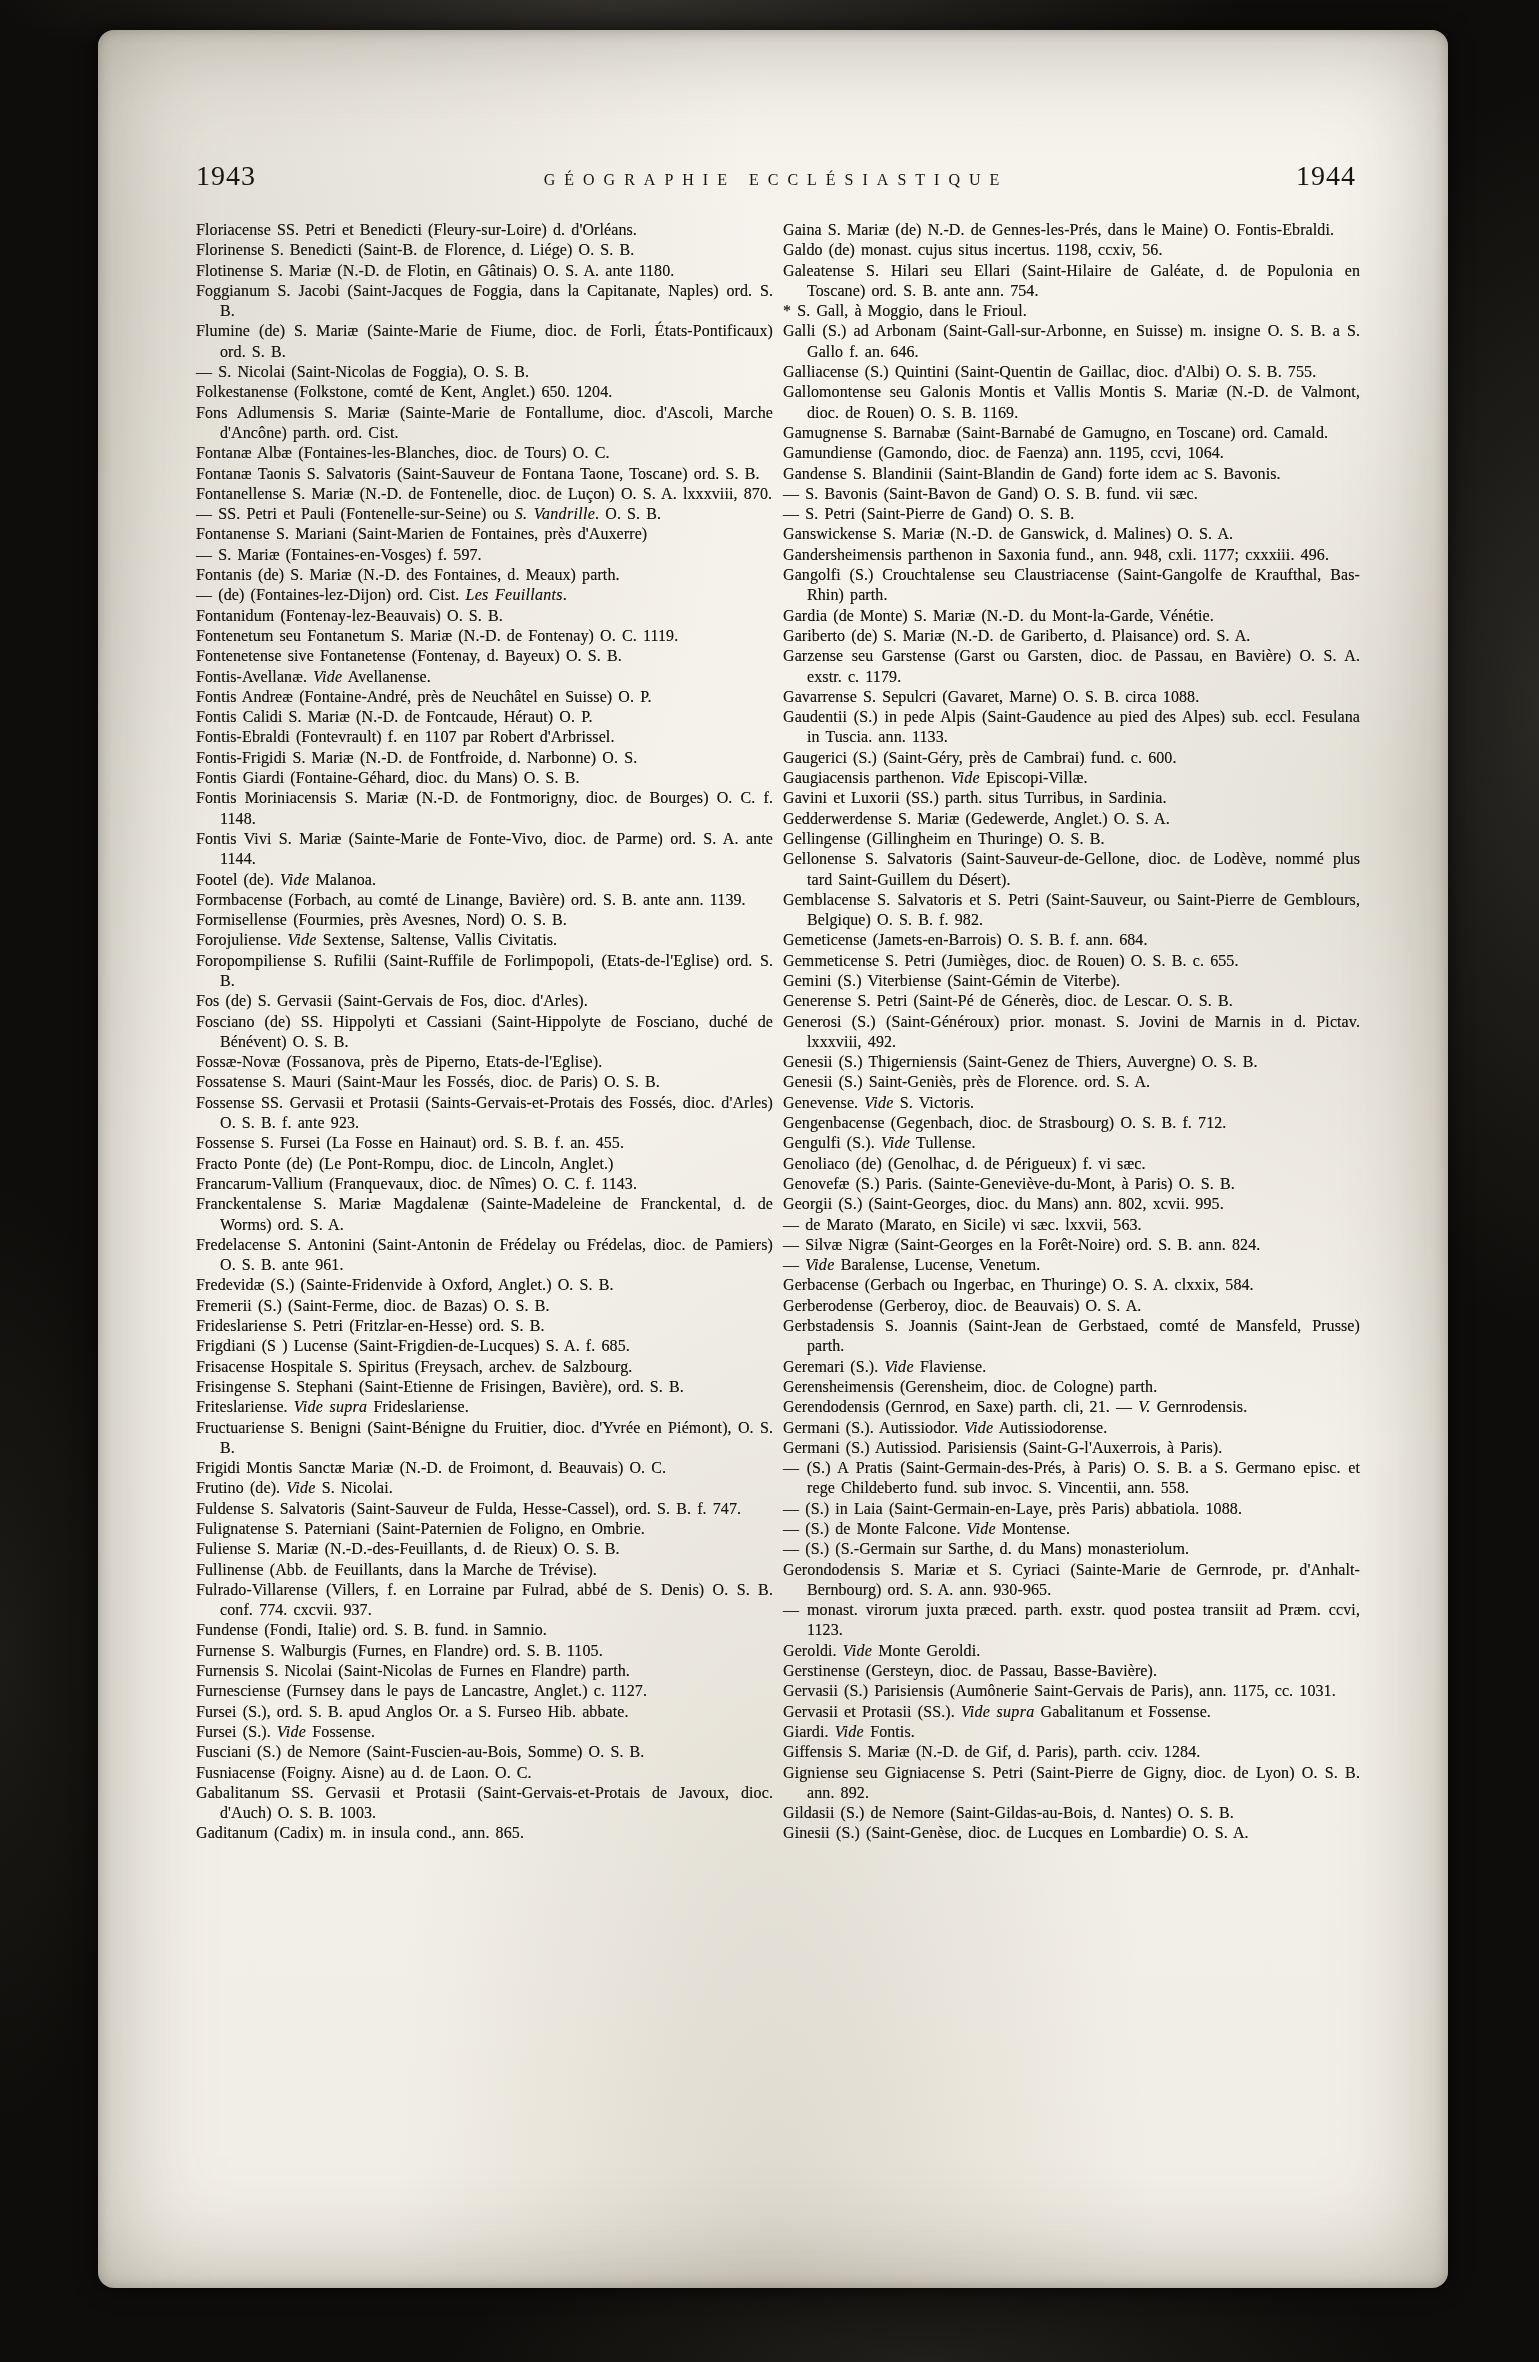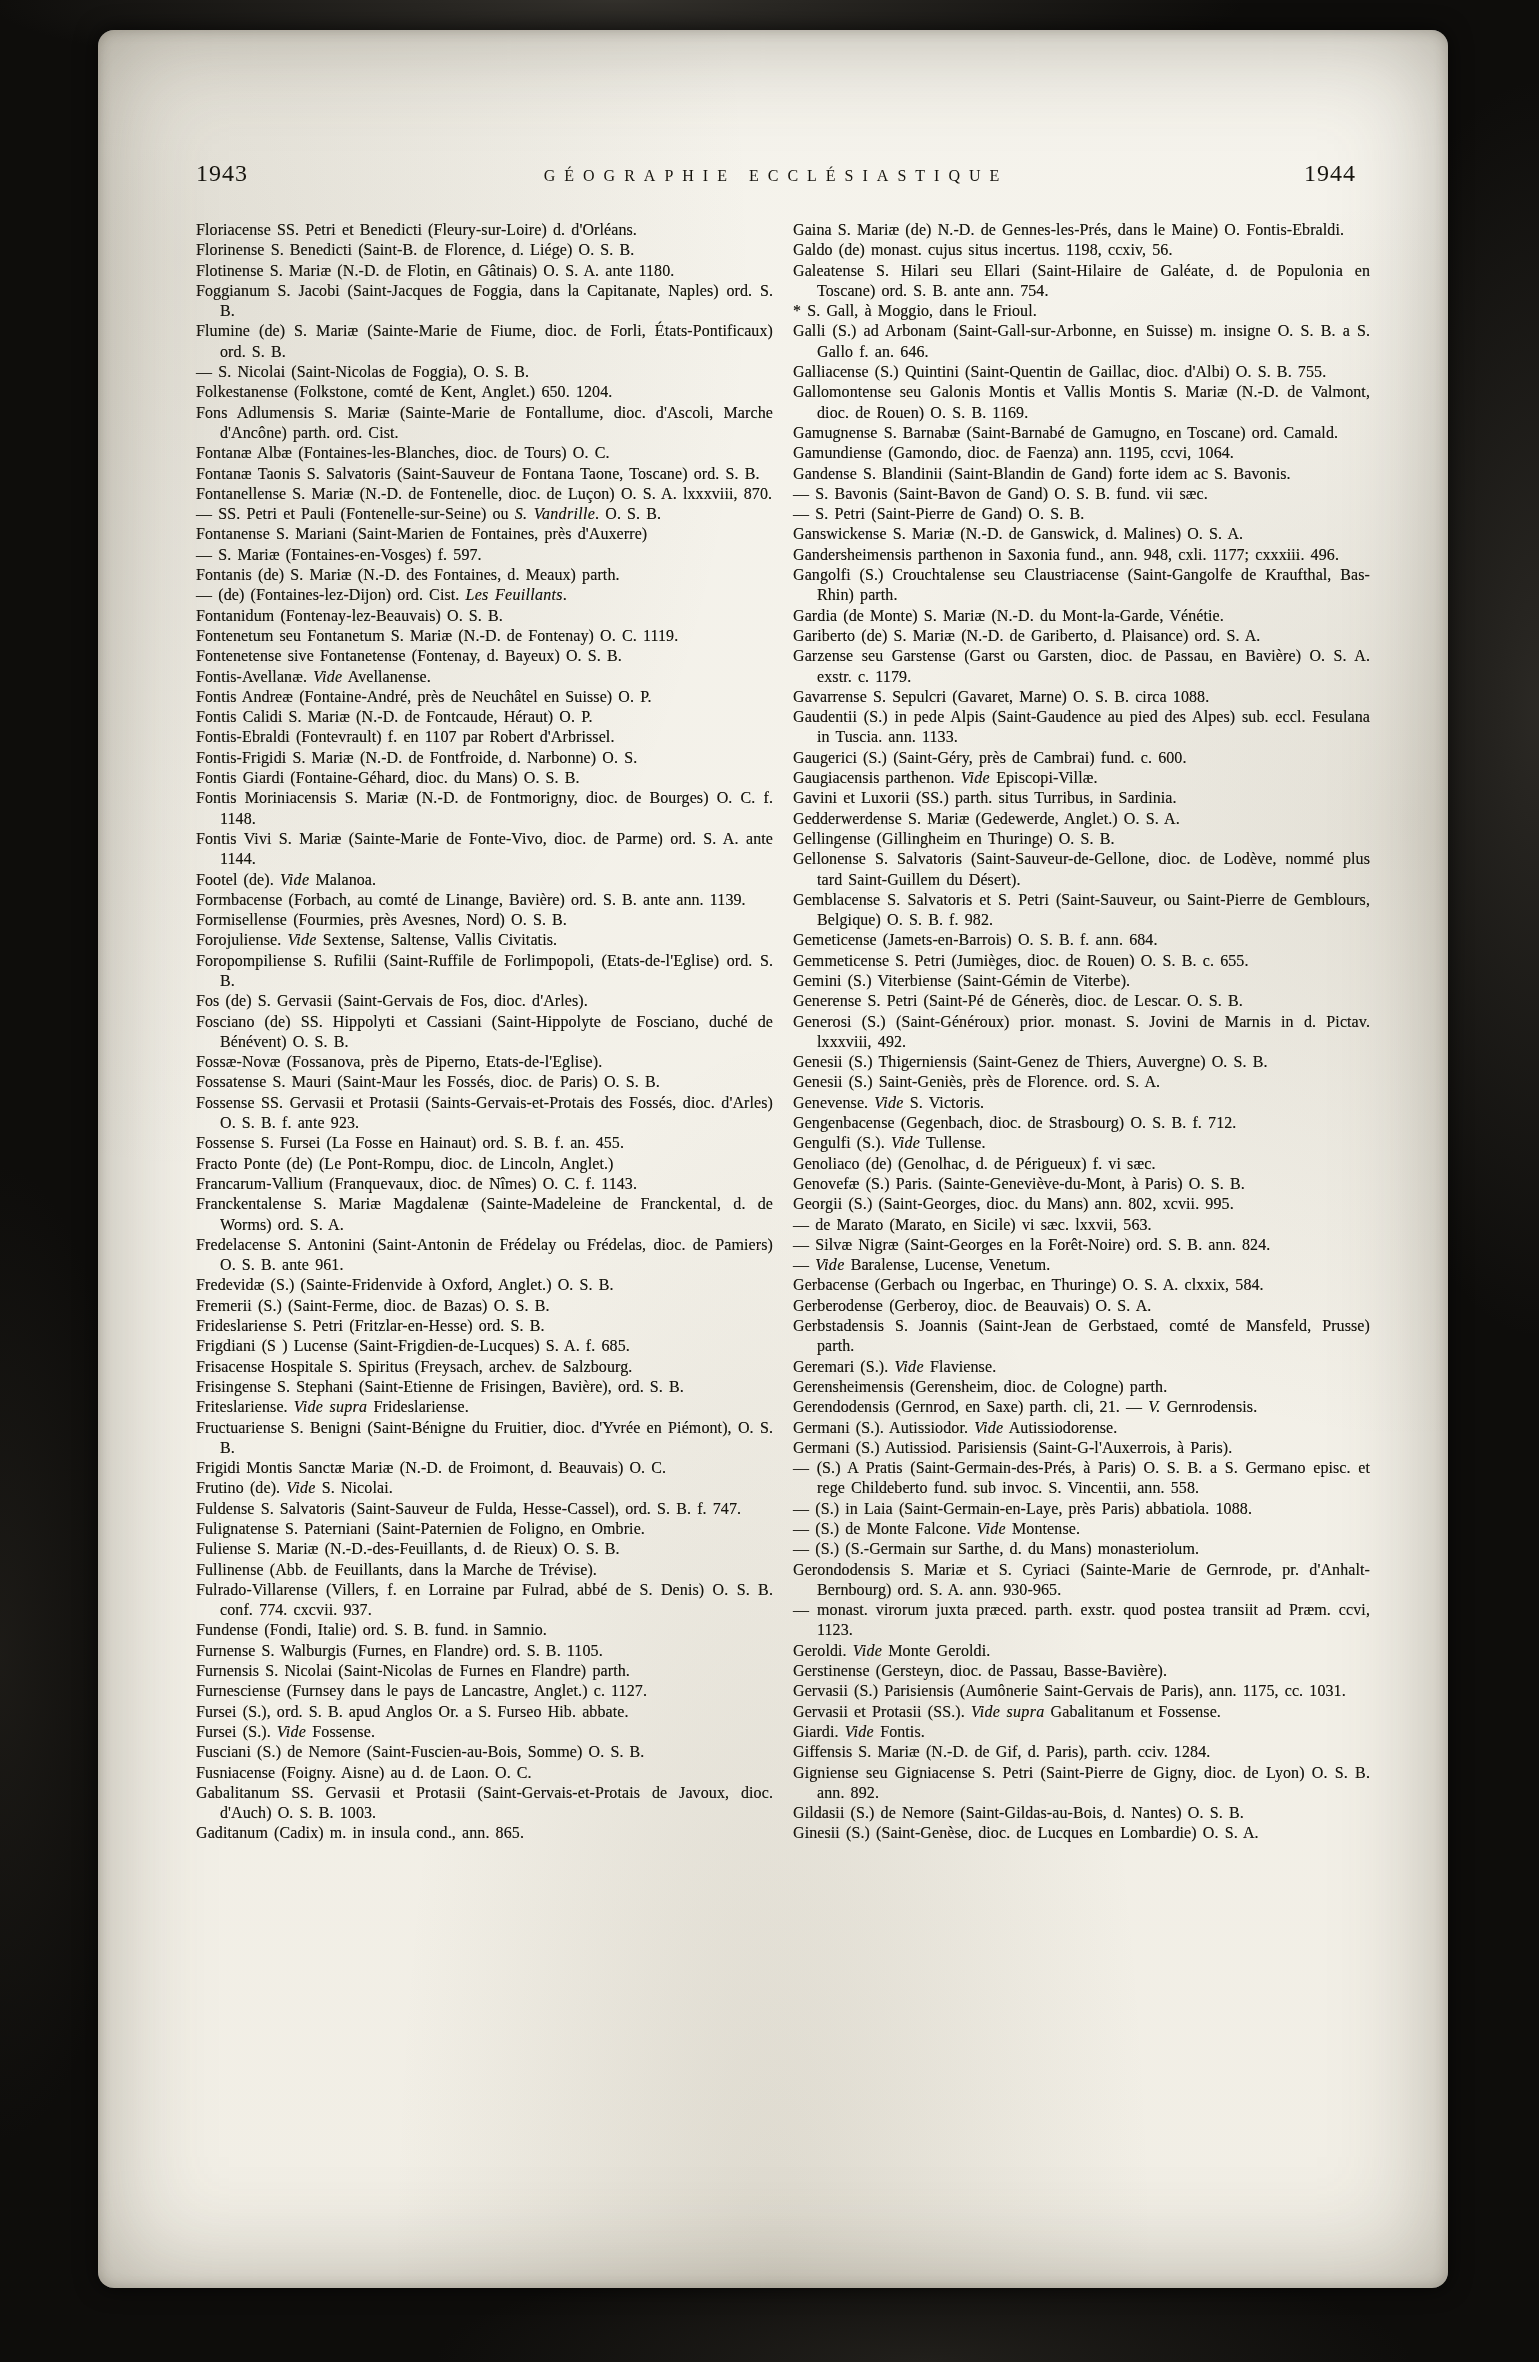--- a/index.html
+++ b/index.html
@@ -27,28 +27,28 @@
     border-radius:16px;
     box-shadow:
       inset 0 0 110px rgba(72,64,48,.40),
       inset 0 0 14px rgba(45,40,28,.28),
       0 0 22px rgba(0,0,0,.65);
   }
   .running-head{
     position:absolute;left:196px;top:160px;width:1160px;
     display:flex;align-items:baseline;color:#17150f;
   }
-  .page-number{font-size:24px;letter-spacing:1px;text-align:center;}
+  .page-number{font-size:28px;letter-spacing:1px;text-align:center;}
   .running-title{
     flex:1;text-align:center;font-size:16px;letter-spacing:9px;
     white-space:nowrap;color:#15130d;
   }
   .columns{
     position:absolute;left:196px;top:220px;width:1164px;
-    display:grid;grid-template-columns:577px 577px;column-gap:20px;
+    display:grid;grid-template-columns:577px 577px;column-gap:10px;
     color:#18160f;
   }
   .entry{
     margin:0;font-size:16px;line-height:20.3px;
     text-align:justify;word-spacing:2px;letter-spacing:.1px;
     padding-left:24px;text-indent:-24px;
     text-shadow:0 0 .5px rgba(25,22,15,.55);
   }
   .entry i{letter-spacing:.3px;}
 </style>

